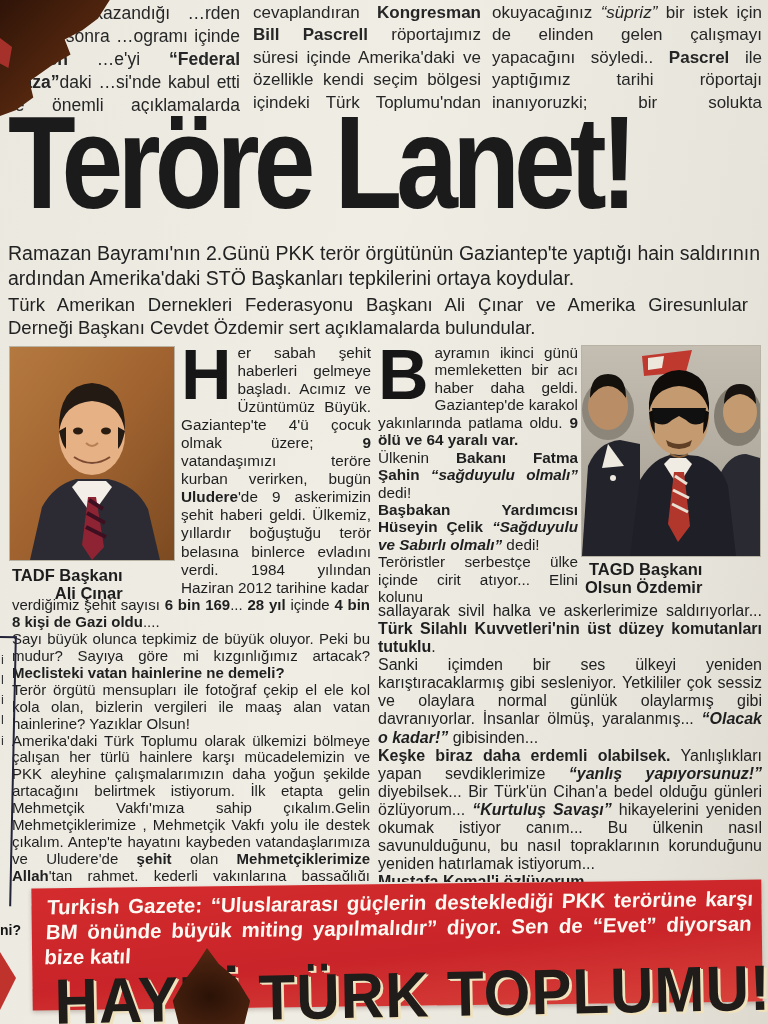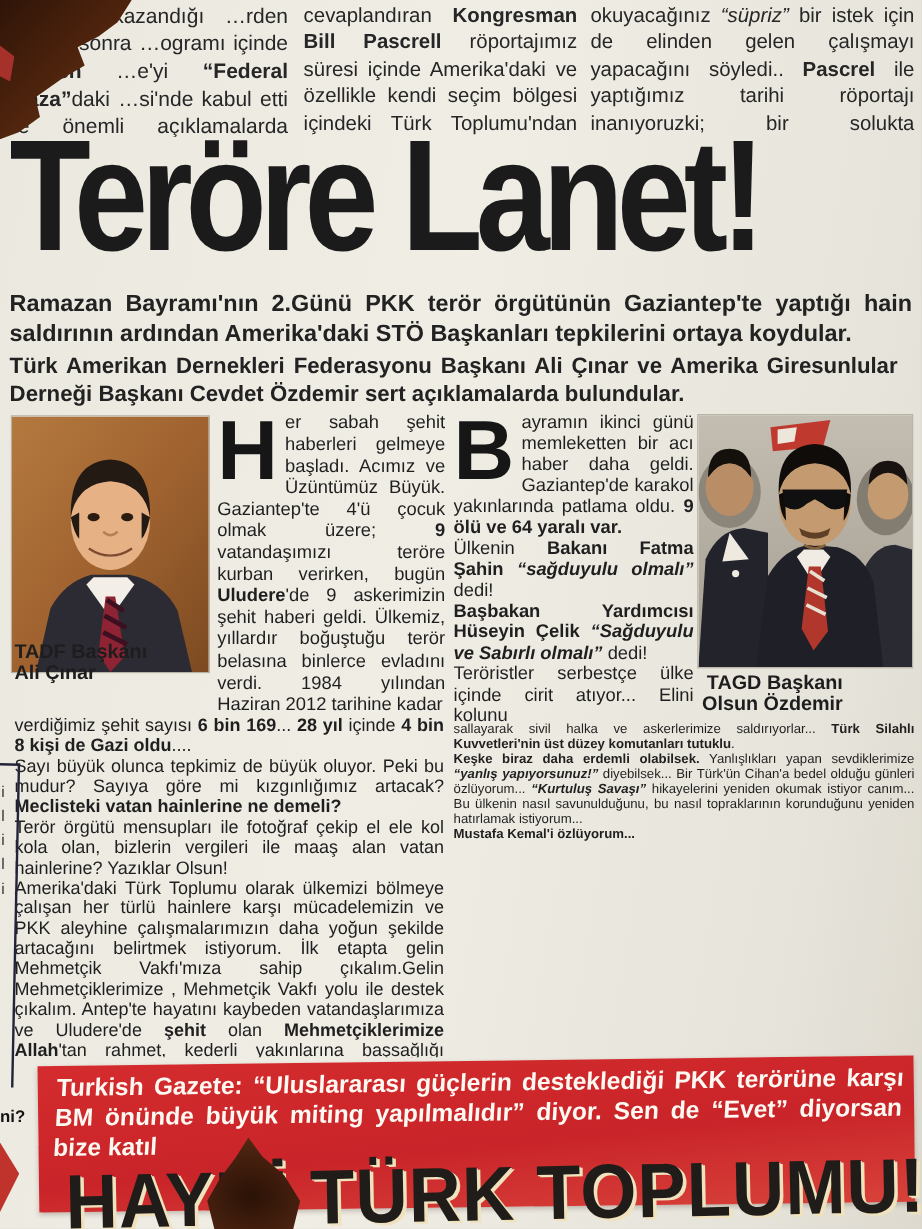--- a/index.html
+++ b/index.html
@@ -22,41 +22,41 @@
     clip-path:polygon(0 0,56% 0,50% 16%,42% 26%,33% 34%,36% 47%,26% 57%,15% 70%,17% 84%,8% 95%,0 100%);z-index:5;}
   .torn-red{position:absolute;left:0;top:38px;width:12px;height:30px;background:#a5312a;
     clip-path:polygon(0 0,100% 30%,70% 100%,0 85%);z-index:6;}
 
   
   .headline{position:absolute;left:8px;top:100px;margin:0;font-size:132px;font-weight:bold;
     letter-spacing:-7px;line-height:0.95;white-space:nowrap;color:#1b1b1b;
     transform:scaleX(0.84);transform-origin:left top;}
 
   
-  .deck{position:absolute;margin:0;text-align:justify;font-weight:bold;color:#222;}
+  .deck{position:absolute;margin:0;text-align:justify;font-weight:normal;color:#222;}
   .deck1{left:8px;top:241px;width:752px;font-size:19.5px;line-height:1.28;}
   .deck2{left:8px;top:293px;width:740px;font-size:18.5px;line-height:1.25;}
 
   
   .photoA{position:absolute;left:10px;top:347px;width:164px;height:213px;margin:0;outline:1px solid #b9b3a6;}
   .photoB{position:absolute;left:582px;top:346px;width:178px;height:210px;margin:0;outline:1px solid #b9b3a6;}
   .caption{position:absolute;font-weight:bold;font-size:16.5px;line-height:1.12;color:#1d1d1d;}
-  .captionA{left:12px;top:534px;}
+  .captionA{left:12px;top:566px;text-align:right;}
   .captionB{left:585px;top:560px;text-align:right;}
 
   
   .bodyp{margin:0;text-align:justify;}
   .colA{position:absolute;left:181px;top:344px;width:190px;height:254px;overflow:hidden;
     font-size:15.3px;line-height:1.18;}
   .colB{position:absolute;left:378px;top:344px;width:200px;height:260px;overflow:hidden;
     font-size:15.3px;line-height:1.14;}
   .wideA{position:absolute;left:12px;top:597px;width:358px;height:284px;overflow:hidden;
     font-size:15px;line-height:1.13;}
   .wideB{position:absolute;left:378px;top:602px;width:384px;height:280px;overflow:hidden;
-    font-size:11px;line-height:1.13;}
+    font-size:16px;line-height:1.13;}
   .dropcap{float:left;font-size:70px;line-height:0.78;font-weight:bold;padding:4px 6px 0 0;color:#161616;}
 
   
   .edge-box{position:absolute;left:-8px;top:636px;width:20px;height:268px;
     border-right:2px solid #23233a;border-top:2px solid #23233a;transform:rotate(1.2deg);}
   .edge-letters{position:absolute;left:1px;top:650px;font-size:13px;line-height:1.55;color:#333;white-space:pre-line;}
   .edge-frag{position:absolute;left:0px;top:922px;font-size:14px;font-weight:bold;color:#141414;}
 
   
   .banner{position:absolute;left:32px;top:884px;width:730px;height:122px;
@@ -175,20 +175,21 @@
 
   <div class="colB">
     <p class="bodyp"><span class="dropcap">B</span><span><span>ayramın ikinci günü memleketten bir acı haber daha geldi. Gaziantep'de karakol yakınlarında patlama oldu. </span><span class="b">9 ölü ve 64 yaralı var.</span></span></p>
     <p class="bodyp"><span>Ülkenin </span><span class="b">Bakanı Fatma Şahin</span><span> </span><span class="b i">“sağduyulu olmalı”</span><span> dedi!</span></p>
     <p class="bodyp"><span class="b">Başbakan Yardımcısı Hüseyin Çelik</span><span> </span><span class="b i">“Sağduyulu ve Sabırlı olmalı”</span><span> dedi!</span></p>
     <p class="bodyp"><span>Teröristler serbestçe ülke içinde cirit atıyor... Elini kolunu</span></p>
   </div>
 
   <div class="wideB">
     <p class="bodyp"><span>sallayarak sivil halka ve askerlerimize saldırıyorlar... </span><span class="b">Türk Silahlı Kuvvetleri'nin üst düzey komutanları tutuklu</span><span>.</span></p>
+    <p class="bodyp"><span>Sanki içimden bir ses ülkeyi yeniden karıştıracaklarmış gibi sesleniyor. Yetkililer çok sessiz ve olaylara normal günlük olaylarmış gibi davranıyorlar. İnsanlar ölmüş, yaralanmış... </span><span class="b i">“Olacak o kadar!”</span><span> gibisinden...</span></p>
     <p class="bodyp"><span class="b">Keşke biraz daha erdemli olabilsek.</span><span> Yanlışlıkları yapan sevdiklerimize </span><span class="b i">“yanlış yapıyorsunuz!”</span><span> diyebilsek... Bir Türk'ün Cihan'a bedel olduğu günleri özlüyorum... </span><span class="b i">“Kurtuluş Savaşı”</span><span> hikayelerini yeniden okumak istiyor canım... Bu ülkenin nasıl savunulduğunu, bu nasıl topraklarının korunduğunu yeniden hatırlamak istiyorum...</span></p>
     <p class="bodyp"><span class="b">Mustafa Kemal'i özlüyorum...</span></p>
   </div>
 
   <div class="edge-box"></div>
   <div class="edge-letters">i
 l
 i
 l
 i</div>

